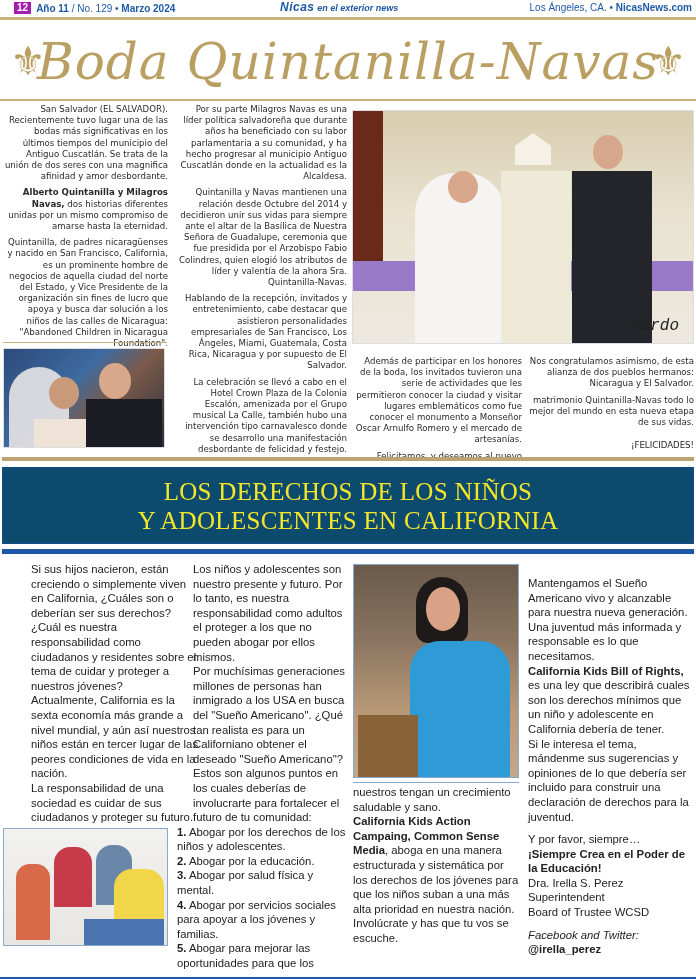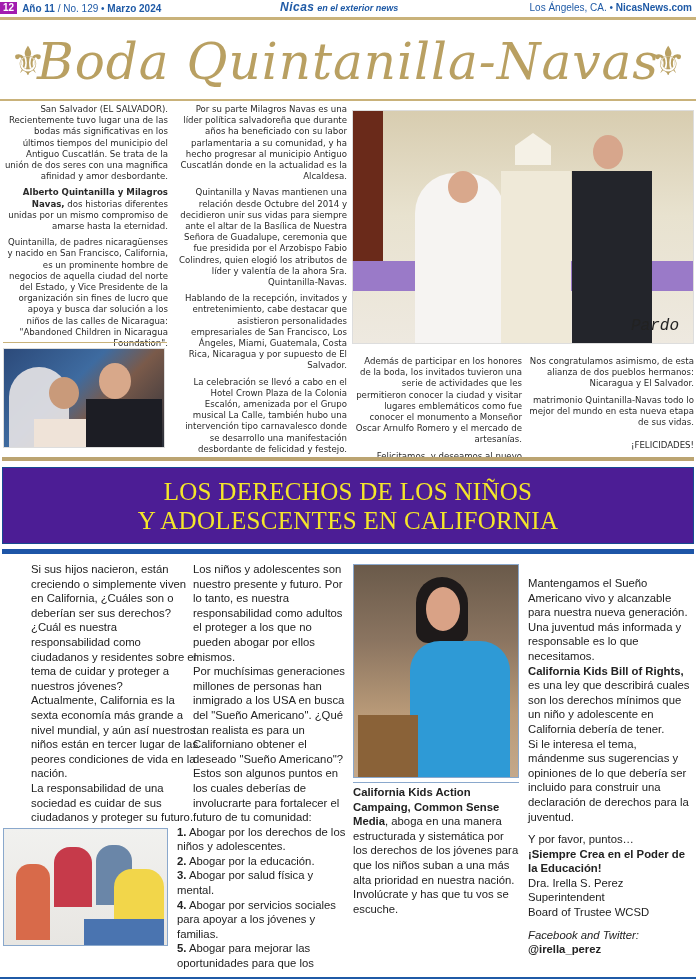--- a/index.html
+++ b/index.html
@@ -1,21 +1,21 @@
 <!DOCTYPE html>
 <html><head>
 <meta charset="utf-8">
 <style>
   * { box-sizing: border-box; margin: 0; padding: 0; }
   body { width: 696px; height: 979px; background: #fff; font-family: "Liberation Sans", sans-serif; color: #222; position: relative; overflow: hidden; }
   .abs { position: absolute; }
 
   
   .topbar { left: 0; top: 0; width: 696px; height: 16px; display: flex; align-items: center; font-family: "Liberation Sans", sans-serif; font-size: 10px; color: #1f5aa6; }
-  .pagenum { background: #a21caf; color: #fff; font-weight: bold; padding: 0 3px; margin-left: 0; height: 12px; line-height: 12px; font-size: 10px; }
+  .pagenum { background: #a21caf; color: #fff; font-weight: bold; padding: 0 3px; margin-left: 14px; height: 12px; line-height: 12px; font-size: 10px; }
   .issue { margin-left: 5px; font-weight: bold; }
   .issue .thin { font-weight: normal; }
   .brand { position: absolute; left: 280px; top: 0; font-style: italic; font-weight: bold; }
   .brand .big { font-size: 12px; font-weight: 900; letter-spacing: 0.5px; }
   .brand .small { font-size: 9px; }
   .loc { position: absolute; right: 4px; top: 2px; font-size: 10px; }
   .loc b { font-weight: bold; }
   .goldline { height: 3px; background: #c9b27a; }
 
   
@@ -24,21 +24,21 @@
   .fleur { position: absolute; top: 14px; font-size: 40px; color: #b9a062; }
   .fleur.l { left: 10px; } .fleur.r { right: 10px; }
 
   .col { position: absolute; font-size: 8.6px; line-height: 11.2px; color: #2a2a2a; font-family: "DejaVu Sans", sans-serif; text-align: right; }
   .col p { margin-bottom: 5px; }
   .col b { font-weight: bold; }
 
   .photo { position: absolute; overflow: hidden; border: 1px solid #ddd; }
 
   
-  .banner { left: 2px; top: 467px; width: 692px; height: 77px; background: #4c1d95; display: flex; flex-direction: column; align-items: center; justify-content: center; border: 1px solid #174a91; }
+  .banner { left: 2px; top: 467px; width: 692px; height: 77px; background: #0c4a6e; display: flex; flex-direction: column; align-items: center; justify-content: center; border: 1px solid #174a91; }
   .banner span { font-family: "Liberation Serif", serif; color: #f4e62a; font-size: 25px; line-height: 29px; letter-spacing: 0.3px; }
 
   .col2 { position: absolute; font-family: "Liberation Sans", sans-serif; font-size: 11.3px; line-height: 14.6px; color: #222; }
   .col2 b { font-weight: bold; }
 
   .footer { left: 0; top: 977px; width: 696px; }
   .footer .bl1 { height: 2px; background: #1f5aa6; }
   .footer .bl2 { height: 4px; background: #1f5aa6; margin-top: 2px; }
   .footer .txt { text-align: center; font-size: 8.5px; color: #1f5aa6; margin-top: 3px; font-family: "Liberation Sans", sans-serif; }
   .footer .txt b { font-weight: bold; }
@@ -147,28 +147,29 @@
 
 <div class="photo" style="left:353px;top:564px;width:166px;height:214px;background:linear-gradient(180deg,#6a5a4a 0%,#8a7460 35%,#b99a78 70%,#c4a88a 100%);border:1px solid #8aa8cc;">
   <div style="position:absolute;left:62px;top:12px;width:52px;height:66px;background:#1e1a1a;border-radius:26px 26px 12px 12px;"></div>
   <div style="position:absolute;left:72px;top:22px;width:34px;height:44px;background:#d9a286;border-radius:50%;"></div>
   <div style="position:absolute;left:56px;top:76px;width:100px;height:138px;background:#2e9ad6;border-radius:30px 30px 0 0;"></div>
   <div style="position:absolute;left:4px;top:150px;width:60px;height:64px;background:#8a6238;"></div>
 </div>
 <div class="abs" style="left:353px;top:782px;width:166px;height:1px;background:#8aa8cc;"></div>
 
 <div class="col2" style="left:353px;top:785px;width:168px;">
+  <div>nuestros tengan un crecimiento saludable y sano.</div>
   <div><b>California Kids Action Campaing, Common Sense Media</b><span>, aboga en una manera estructurada y sistemática por los derechos de los jóvenes para que los niños suban a una más alta prioridad en nuestra nación. Involúcrate y has que tu vos se escuche.</span></div>
 </div>
 
 <div class="col2" style="left:528px;top:562px;width:166px;">
   <div style="margin-top:14px;">Mantengamos el Sueño Americano vivo y alcanzable para nuestra nueva generación. Una juventud más informada y responsable es lo que necesitamos.</div>
   <div style="white-space:pre-line;"><b>California Kids Bill of Rights,</b><span> es una ley que describirá cuales son los derechos mínimos que un niño y adolescente en California debería de tener.
 Si le interesa el tema, mándenme sus sugerencias y opiniones de lo que debería ser incluido para construir una declaración de derechos para la juventud.</span></div>
-  <div style="margin-top:8px;">Y por favor, puntos…</div>
+  <div style="margin-top:8px;">Y por favor, siempre…</div>
   <div style="font-weight:bold;">¡Siempre Crea en el Poder de la Educación!</div>
   <div style="white-space:pre-line;">Dra. Irella S. Perez
 Superintendent
 Board of Trustee WCSD</div>
   <div style="margin-top:8px;font-style:italic;">Facebook and Twitter:</div>
   <div style="font-weight:bold;">@irella_perez</div>
 </div>
 
 <div class="abs footer">
   <div class="bl1"></div>

